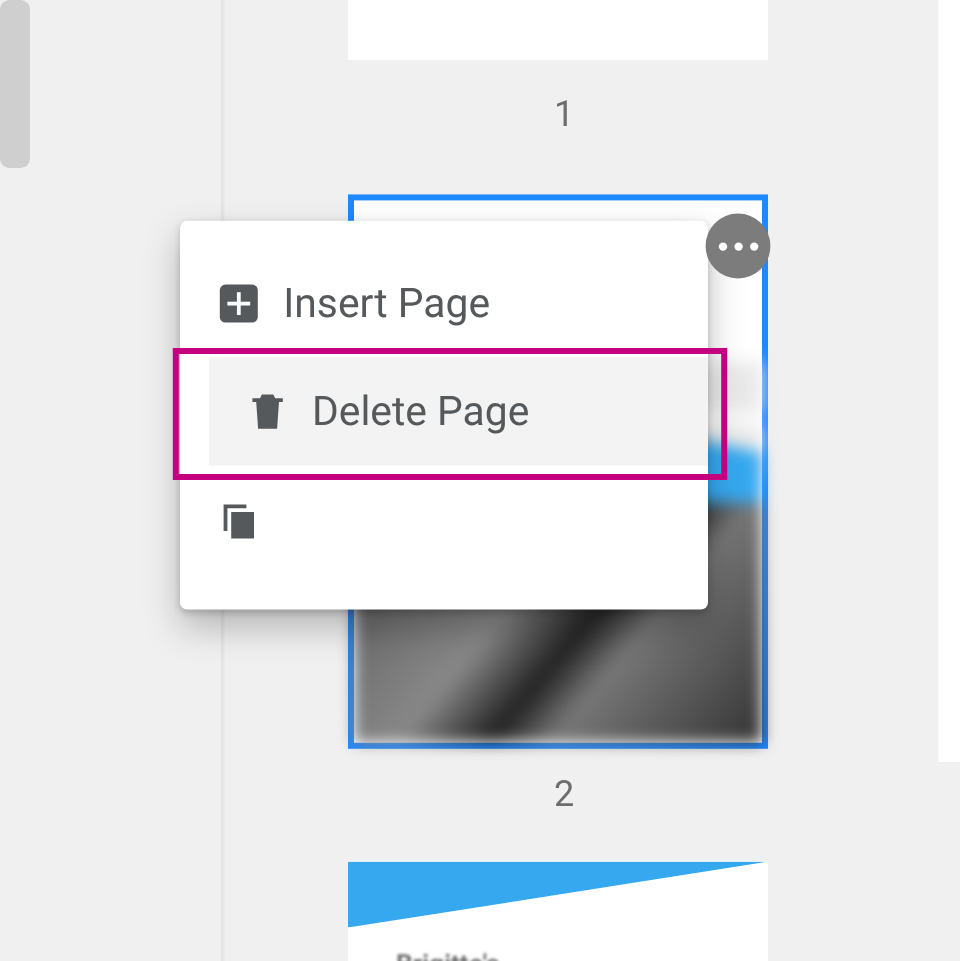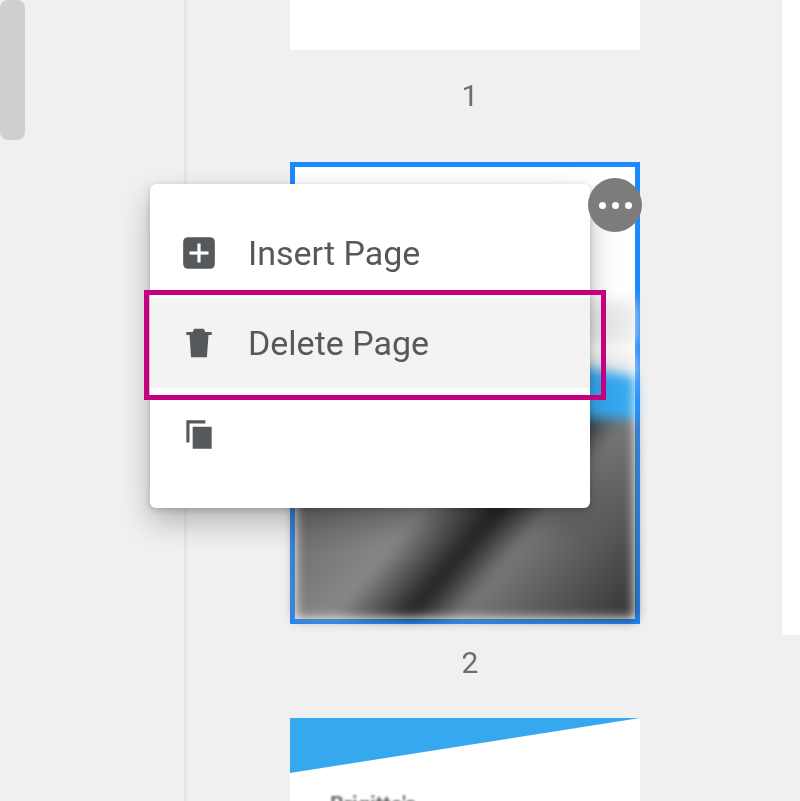--- a/index.html
+++ b/index.html
@@ -54,23 +54,23 @@
   
   .more-btn{position:absolute;top:178px;left:588px;width:54px;height:54px;
             border-radius:50%;background:#7c7c7c;display:flex;
             align-items:center;justify-content:center;z-index:40;}
   .more-btn .dot{width:7px;height:7px;background:#fff;border-radius:50%;margin:0 3px;}
 
   
   .menu{position:absolute;left:150px;top:184px;width:440px;background:#fff;
         border-radius:6px;box-shadow:0 14px 30px rgba(0,0,0,.25),0 2px 6px rgba(0,0,0,.18);
         z-index:30;padding:24px 0 30px;}
-  .menu-item{display:flex;align-items:center;height:90px;padding:0 28px;gap:28px;
+  .menu-item{display:flex;align-items:center;height:90px;padding:0 28px;gap:16px;
              color:#56595c;font-size:34px;}
-  .menu-item.hover{background:#f3f3f3;}
+  .menu-item.hover{background:#f3f3f3;margin-left:24px;}
   .menu-item .ic{width:42px;height:42px;display:flex;align-items:center;
                  justify-content:center;color:#56595c;}
   .menu-item svg{width:38px;height:38px;fill:#56595c;}
 
   
   .hl{position:absolute;left:144px;top:290px;width:452px;height:100px;
       border:5px solid #c4007e;z-index:35;pointer-events:none;}
 </style>
 </head>
 <body>

